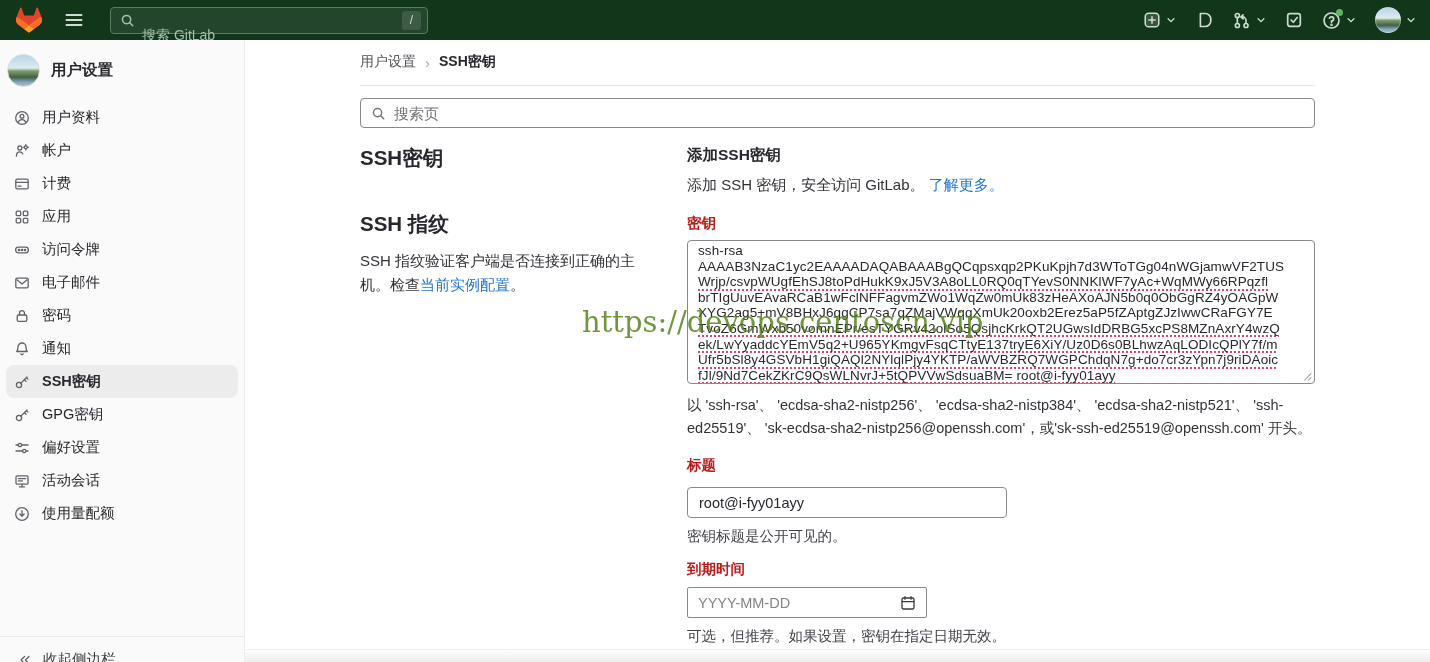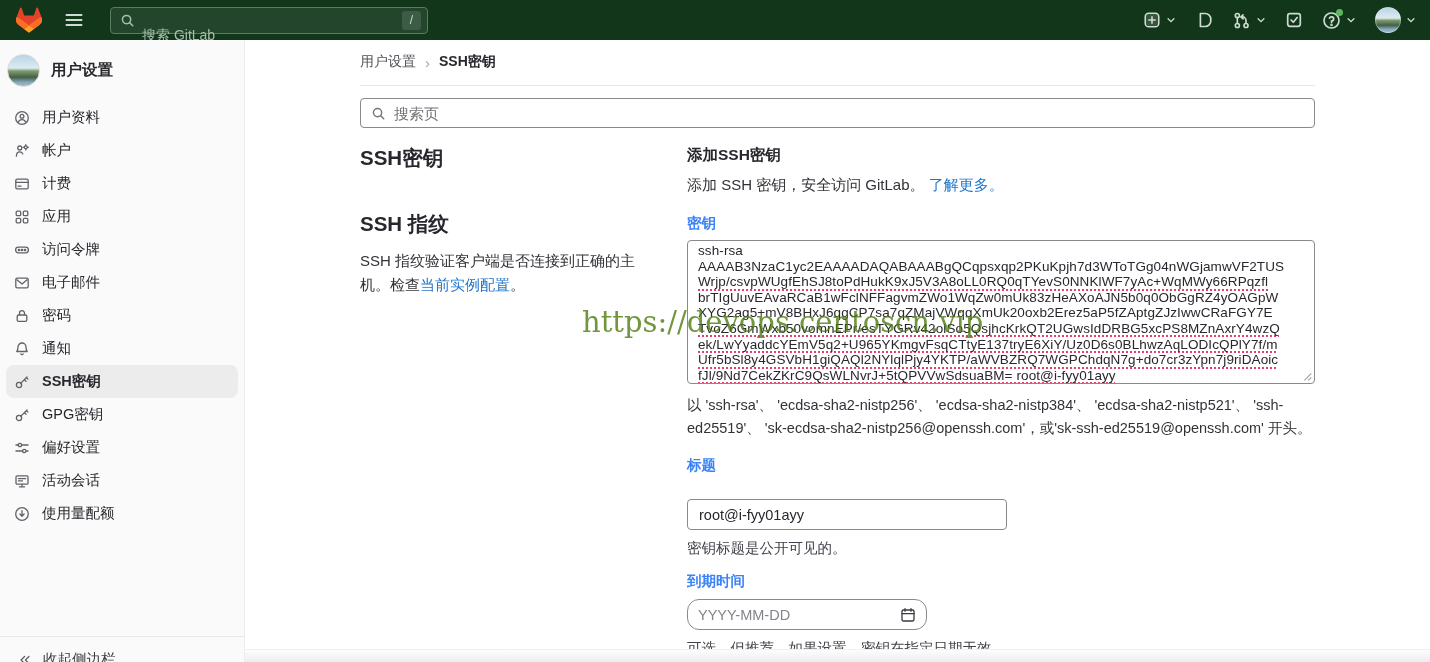--- a/index.html
+++ b/index.html
@@ -64,37 +64,37 @@
   .col-l { width:300px; flex:0 0 auto; }
   .col-r { flex:1; }
 
   h2.sec { font-size:20.5px; font-weight:700; color:#28272d; line-height:26px; }
   .col-l p { font-size:15px; line-height:24px; margin-top:12px; color:#333238; }
   .sec2 { margin-top:40px; }
   a.lnk { color:#1f75cb; text-decoration:none; cursor:pointer; }
 
   .form-title { font-size:15.5px; font-weight:700; line-height:20px; }
   .form-desc { font-size:15px; margin-top:11px; color:#333238; }
-  .fld-label { display:block; font-size:14.5px; font-weight:700; color:#3b82f6; }
+  .fld-label { display:block; font-size:14.5px; font-weight:700; color:#b91c1c; }
   .lbl-key { margin-top:19px; }
   .key-box { margin-top:7px; border:1px solid #8a898e; border-radius:4px; padding:2px 10px;
     height:144px; font-size:13.5px; line-height:15.6px; color:#28272d; position:relative;
     overflow:hidden; cursor:text; background:#fff; }
   .key-box span { display:block; white-space:nowrap; letter-spacing:.1px; }
   .squig { text-decoration:underline dotted #e0426d 2px; text-decoration-skip-ink:none;
     text-underline-offset:3px; }
   .resize-h { position:absolute; right:1px; bottom:1px; width:12px; height:12px; color:#9b9b9b; }
   .key-help { font-size:14.5px; line-height:22.5px; margin-top:10px; color:#333238; }
   .lbl-title { margin-top:17px; }
-  .txt-input { margin-top:24px; width:320px; height:31px; border:1px solid #8a898e; border-radius:4px;
+  .txt-input { margin-top:12px; width:320px; height:31px; border:1px solid #8a898e; border-radius:4px;
     padding:0 11px; font-size:14.5px; color:#28272d; outline:none;
     font-family:"Liberation Sans","DejaVu Sans",sans-serif; display:block; }
   .fld-help { font-size:14.5px; margin-top:9px; color:#424149; }
   .lbl-exp { margin-top:14px; }
-  .date-wrap { margin-top:8px; width:240px; height:31px; border:1px solid #8a898e; border-radius:12px;
+  .date-wrap { margin-top:8px; width:240px; height:31px; border:1px solid #8a898e; border-radius:2px;
     display:flex; align-items:center; padding:0 10px; background:#fff; }
   .date-wrap input { flex:1; border:none; outline:none; font-size:14.5px; color:#28272d; min-width:0;
     font-family:"Liberation Sans","DejaVu Sans",sans-serif; }
   .date-wrap input::placeholder { color:#85848a; }
   .date-wrap svg { width:16px; height:16px; color:#3a3a40; flex:0 0 auto; cursor:pointer; }
 
   .footer-strip { position:absolute; left:0; right:0; bottom:0; height:13px;
     background:linear-gradient(#fdfdfd,#ededed); border-top:1px solid #f0f0f0; }
 
   .watermark { position:absolute; left:582px; top:305px; font-family:"DejaVu Serif","Liberation Serif",serif;

